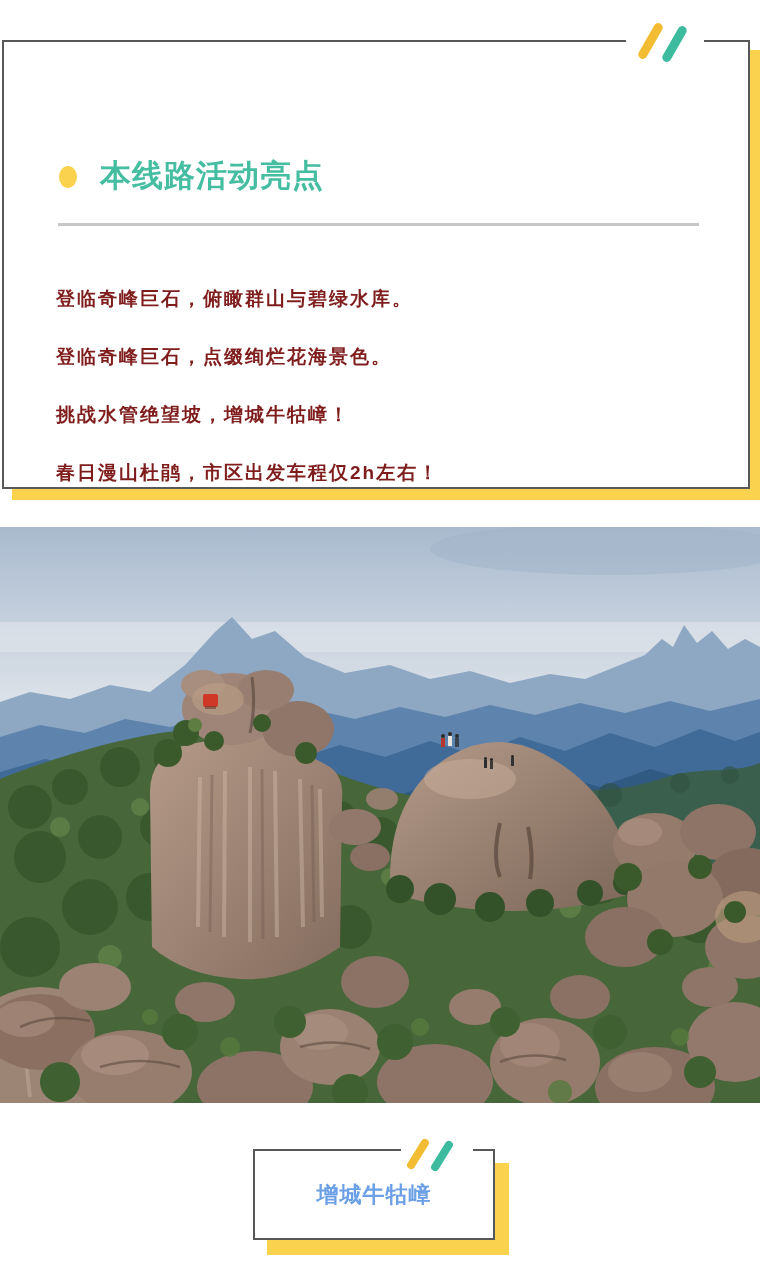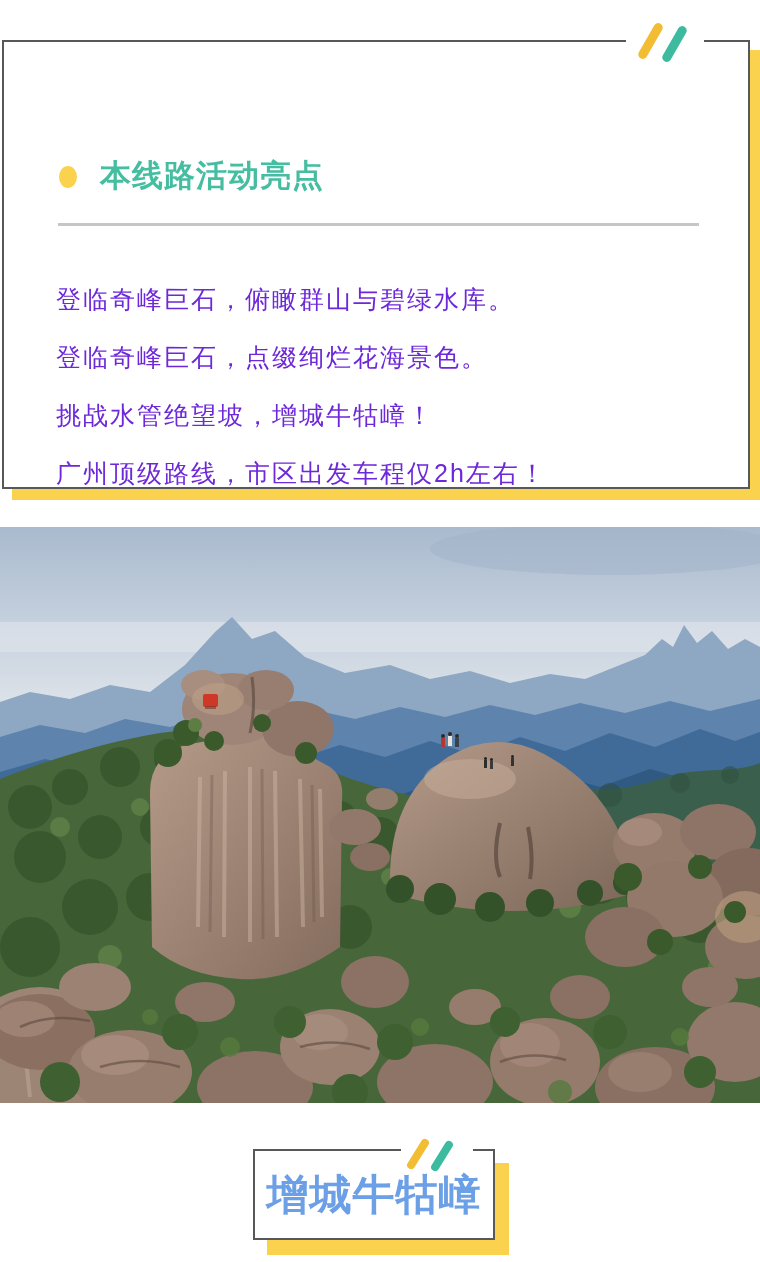--- a/index.html
+++ b/index.html
@@ -13,49 +13,49 @@
            background:#fff; border:2px solid #57585A; }
   .gapcover1 { position:absolute; left:626px; top:36px; width:78px; height:10px; background:#fff; }
   .slash { position:absolute; border-radius:6px; }
   .slash.y1 { left:646px; top:21px; width:9px; height:40px; background:#F2BC33; transform:rotate(30deg); }
   .slash.t1 { left:670px; top:24px; width:9px; height:40px; background:#3CBB9E; transform:rotate(30deg); }
   .dot { position:absolute; left:55px; top:124px; width:18px; height:22px; border-radius:50%; background:#FBD24E; }
   .hl-title { position:absolute; left:96px; top:116px; font-size:31px; line-height:36px;
               font-weight:bold; color:#45BDA1; letter-spacing:1px; }
   .divider { position:absolute; left:54px; top:181px; width:641px; height:3px; background:#C6C6C6; }
   .hl-body { position:absolute; left:52px; top:228px; width:670px; }
-  .hl-body p { font-size:25px; line-height:58px; color:#6d28d9; letter-spacing:2px; font-weight:400; }
+  .hl-body p { font-size:19px; line-height:58px; color:#7f1d1d; letter-spacing:2px; font-weight:700; }
 
   
   .photo { position:absolute; left:0; top:527px; width:760px; height:576px; display:block; }
 
   
   .shadow2 { position:absolute; left:267px; top:1163px; width:242px; height:92px; background:#FBD24E; }
   .card2 { position:absolute; left:253px; top:1149px; width:242px; height:91px;
            background:#fff; border:2px solid #57585A; display:flex; align-items:center; justify-content:center; }
-  .card2 span { font-size:42px; font-weight:bold; color:#6B9FE6; letter-spacing:1px; }
+  .card2 span { font-size:22px; font-weight:bold; color:#6B9FE6; letter-spacing:1px; }
   .gapcover2 { position:absolute; left:401px; top:1145px; width:72px; height:10px; background:#fff; }
   .slash.y2 { left:414px; top:1137px; width:8px; height:34px; background:#F2BC33; transform:rotate(32deg); }
   .slash.t2 { left:438px; top:1139px; width:8px; height:34px; background:#3CBB9E; transform:rotate(32deg); }
 </style>
 </head>
 <body>
 
 <div class="page">
 
   <div class="shadow1"></div>
   <div class="card1">
     <span class="dot"></span>
     <h2 class="hl-title">本线路活动亮点</h2>
     <div class="divider"></div>
     <div class="hl-body">
       <p>登临奇峰巨石，俯瞰群山与碧绿水库。</p>
       <p>登临奇峰巨石，点缀绚烂花海景色。</p>
       <p>挑战水管绝望坡，增城牛牯嶂！</p>
-      <p>广州顶级路线，市区出发车程仅2h左右！</p>
+      <p>春日漫山杜鹃，市区出发车程仅2h左右！</p>
     </div>
   </div>
   <div class="gapcover1"></div>
   <i class="slash y1"></i>
   <i class="slash t1"></i>
 
   <svg class="photo" viewBox="0 0 760 576" preserveAspectRatio="none" xmlns="http://www.w3.org/2000/svg">
     <defs>
       <linearGradient id="skyG" x1="0" y1="0" x2="0" y2="1">
         <stop offset="0" stop-color="#A9BACE"></stop>

